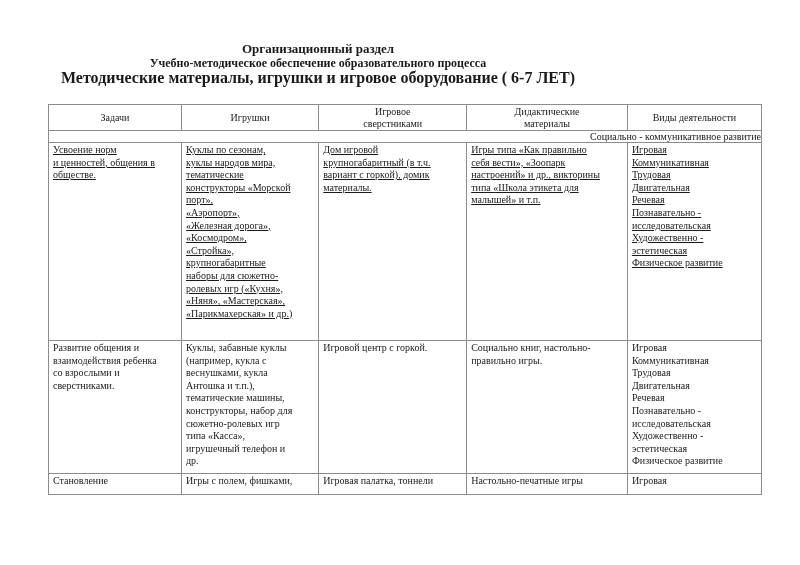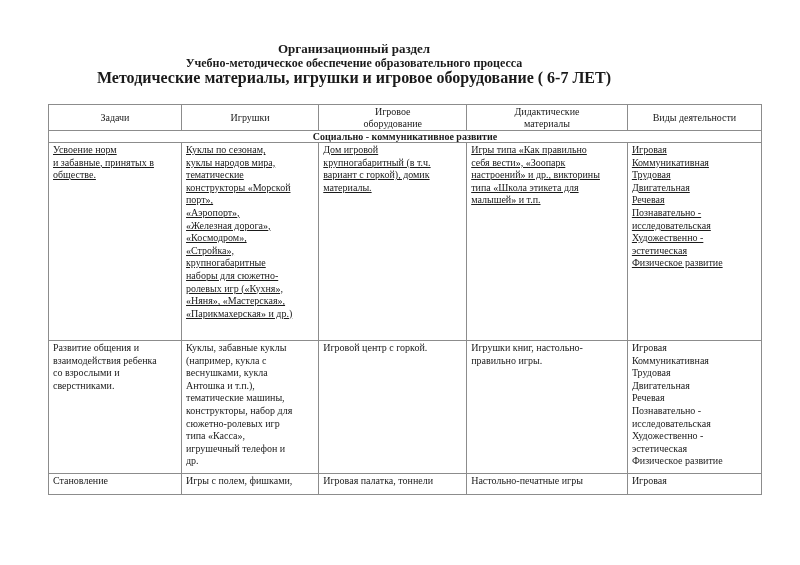--- a/index.html
+++ b/index.html
@@ -15,21 +15,20 @@
       font-family: "Liberation Serif", "DejaVu Serif", serif;
       color: #1a1a1a;
     }
     .heading {
       position: absolute;
       left: 0;
       width: 636px;
       text-align: center;
       font-weight: bold;
       white-space: nowrap;
-      padding-left: 36px;
     }
     .h-title { top: 41px; font-size: 13px; }
     .h-sub1 { top: 56px; font-size: 12px; }
     .h-sub2 { top: 69px; font-size: 16px; }
 
     table.main {
       position: absolute;
       left: 48px;
       top: 104px;
       width: 714px;
@@ -52,25 +51,24 @@
       padding: 0 2px;
       line-height: 11.5px;
     }
     .col1 { width: 125px; }
     .col2 { width: 129px; }
     .col3 { width: 139px; }
     .col4 { width: 151px; }
     .col5 { width: 126px; }
 
     tr.section td {
-      text-align: center;
+      text-align: right;
       height: 11px;
       line-height: 11px;
       padding: 0;
-      font-weight: bold;
     }
     tr.r1 td { height: 196px; padding-top: 1px; text-decoration: underline; }
     tr.r2 td { height: 131px; padding-top: 1px; }
     tr.r3 td { height: 19px; padding-top: 1px; }
 
     .line { display: block; white-space: nowrap; }
   </style>
 </head>
 <body>
 
@@ -89,39 +87,39 @@
   <thead>
     <tr>
       <th>
           <span class="line">Задачи</span>
         </th>
       <th>
           <span class="line">Игрушки</span>
         </th>
       <th>
           <span class="line">Игровое</span>
-          <span class="line">оборудование</span>
+          <span class="line">сверстниками</span>
         </th>
       <th>
           <span class="line">Дидактические</span>
           <span class="line">материалы</span>
         </th>
       <th>
           <span class="line">Виды деятельности</span>
         </th>
     </tr>
   </thead>
   <tbody>
     <tr class="section">
       <td colspan="5">Социально - коммуникативное развитие</td>
     </tr>
     <tr class="r1">
       <td>
           <span class="line">Усвоение норм</span>
-          <span class="line">и забавные, принятых в</span>
+          <span class="line">и ценностей, общения в</span>
           <span class="line">обществе.</span>
         </td>
       <td>
           <span class="line">Куклы по сезонам,</span>
           <span class="line">куклы народов мира,</span>
           <span class="line">тематические</span>
           <span class="line">конструкторы «Морской</span>
           <span class="line">порт»,</span>
           <span class="line">«Аэропорт»,</span>
           <span class="line">«Железная дорога»,</span>
@@ -175,21 +173,21 @@
           <span class="line">конструкторы, набор для</span>
           <span class="line">сюжетно-ролевых игр</span>
           <span class="line">типа «Касса»,</span>
           <span class="line">игрушечный телефон и</span>
           <span class="line">др.</span>
         </td>
       <td>
           <span class="line">Игровой центр с горкой.</span>
         </td>
       <td>
-          <span class="line">Игрушки книг, настольно-</span>
+          <span class="line">Социально книг, настольно-</span>
           <span class="line">правильно игры.</span>
         </td>
       <td>
           <span class="line">Игровая</span>
           <span class="line">Коммуникативная</span>
           <span class="line">Трудовая</span>
           <span class="line">Двигательная</span>
           <span class="line">Речевая</span>
           <span class="line">Познавательно -</span>
           <span class="line">исследовательская</span>

